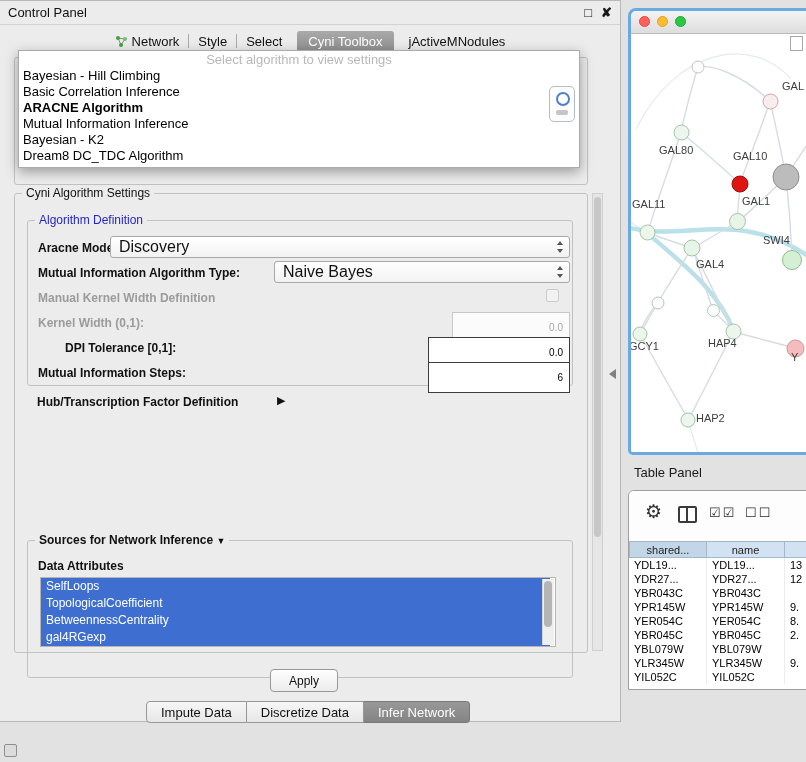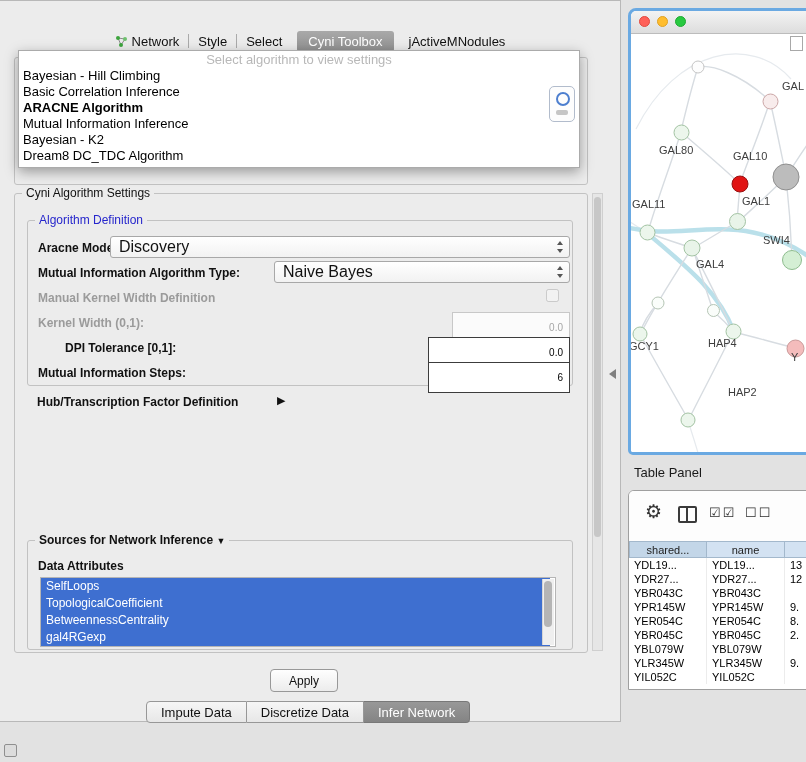--- a/index.html
+++ b/index.html
@@ -112,20 +112,25 @@
            border:1px solid #8f8f8f;border-radius:2px;box-sizing:border-box;}
   .cbx{position:absolute;width:13px;height:13px;margin:0;}
 </style>
 </head>
 <body>
 
 <div class="stage">
 
   <div class="cp-window">
 
+    <div class="cp-titlebar">
+      <span class="cp-title">Control Panel</span>
+      <span class="win-btn">□</span>
+      <span class="win-btn">✘</span>
+    </div>
 
     <div class="tabbar">
       <div class="tab">
         <svg width="13" height="13" viewBox="0 0 13 13">
           <line x1="3" y1="3" x2="10" y2="4" stroke="#8a8a8a" stroke-width="1"></line>
           <line x1="3" y1="3" x2="6" y2="10" stroke="#8a8a8a" stroke-width="1"></line>
           <line x1="10" y1="4" x2="6" y2="10" stroke="#8a8a8a" stroke-width="1"></line>
           <circle cx="3" cy="3" r="2" fill="#3da53d"></circle>
             <circle cx="10" cy="4" r="2" fill="#6fc16f"></circle>
             <circle cx="6" cy="10" r="2" fill="#3da53d"></circle>
@@ -195,21 +200,21 @@
         <input class="tfield" style="left: 400px; top: 116px; width: 142px;" value="0.0">
 
         <span class="lbl" style="left:10px;top:145px;">Mutual Information Steps:</span>
         <input class="tfield" style="left: 400px; top: 141px; width: 142px;" value="6">
       </div>
 
       <span class="lbl" style="left:22px;top:201px;">Hub/Transcription Factor Definition</span>
       <span style="position:absolute;left:262px;top:200px;font-size:11px;color:#111;">▶</span>
 
 
-      <div class="gb" style="left:12px;top:346px;width:546px;height:110px;">
+      <div class="gb" style="left:12px;top:346px;width:546px;height:138px;">
         <span class="gb-t bold">
           <span>Sources for Network Inference</span>
           <span style="font-size:9px;">▼</span>
         </span>
         <span class="lbl" style="left:10px;top:18px;">Data Attributes</span>
         <div class="attr-list" style="left:12px;top:36px;width:516px;height:70px;">
           <div class="attr-row">SelfLoops</div>
           <div class="attr-row">TopologicalCoefficient</div>
           <div class="attr-row">BetweennessCentrality</div>
           <div class="attr-row">gal4RGexp</div>
@@ -302,21 +307,21 @@
       </svg>
       <div class="node-lab" style="left:151px;top:46px;">GAL</div>
       <div class="node-lab" style="left:28px;top:110px;">GAL80</div>
       <div class="node-lab" style="left:102px;top:116px;">GAL10</div>
       <div class="node-lab" style="left:1px;top:164px;">GAL11</div>
       <div class="node-lab" style="left:111px;top:161px;">GAL1</div>
       <div class="node-lab" style="left:132px;top:200px;">SWI4</div>
       <div class="node-lab" style="left:65px;top:224px;">GAL4</div>
       <div class="node-lab" style="left:-2px;top:306px;">GCY1</div>
       <div class="node-lab" style="left:77px;top:303px;">HAP4</div>
-      <div class="node-lab" style="left:65px;top:352px;margin-left:32px;">HAP2</div>
+      <div class="node-lab" style="left:65px;top:378px;">HAP2</div>
       <div class="node-lab" style="left:160px;top:317px;">Y</div>
       <div class="corner-box"></div>
     </div>
   </div>
 
   <div class="tp-label">Table Panel</div>
 
   <div class="tp-window">
     <div class="tp-toolbar">
       <span class="gear">⚙</span>

